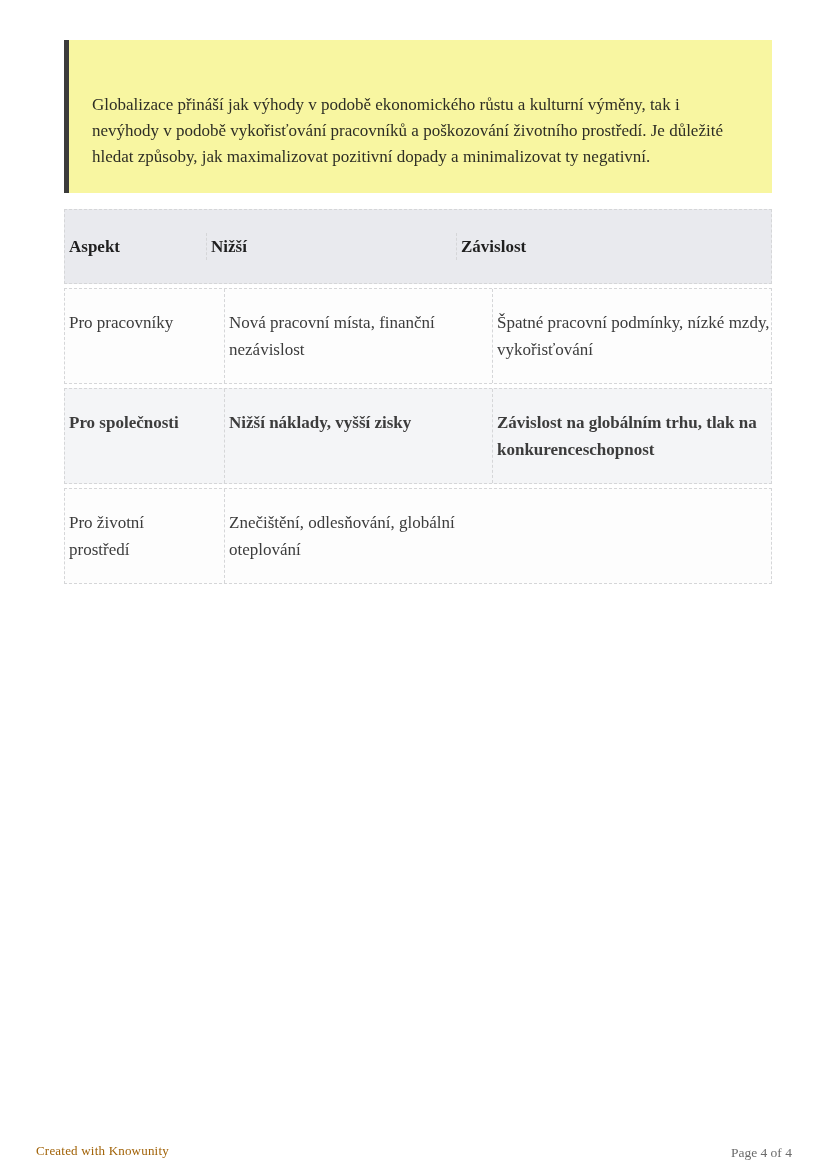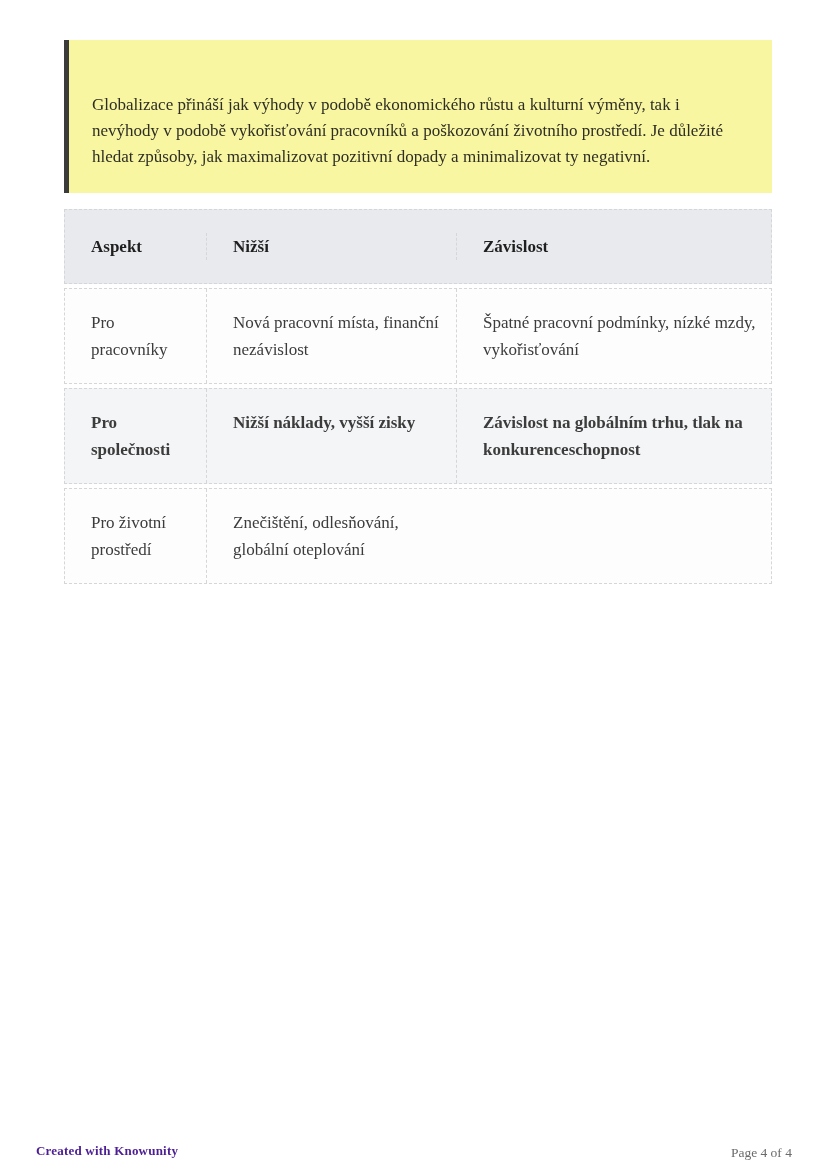--- a/index.html
+++ b/index.html
@@ -56,43 +56,44 @@
   .t-head .t-cell {
     font-weight: bold;
     color: #1f1f1f;
     padding-top: 0;
     padding-bottom: 0;
   }
   .t-body {
     margin-top: 4px;
     min-height: 96px;
     background: #fdfdfd;
+    gap: 18px;
   }
   .t-body.alt {
     background: #f4f5f7;
     font-weight: bold;
   }
   .t-cell {
-    padding: 20px 16px 20px 26px;
+    padding: 20px 16px 20px 4px;
     font-size: 17px;
     line-height: 27px;
     color: #3c3c3c;
   }
   .t-cell + .t-cell {
     border-left: 1px dashed #d5d6d8;
   }
 
   
   .footer-left {
     position: absolute;
     left: 36px;
     bottom: 12px;
     font-size: 13px;
-    font-weight: bold;
-    color: #4c1d95;
+    font-weight: normal;
+    color: #a16207;
     letter-spacing: 0.2px;
   }
   .footer-right {
     position: absolute;
     right: 36px;
     bottom: 10px;
     font-size: 13.5px;
     color: #6b6b6b;
   }
 </style>

